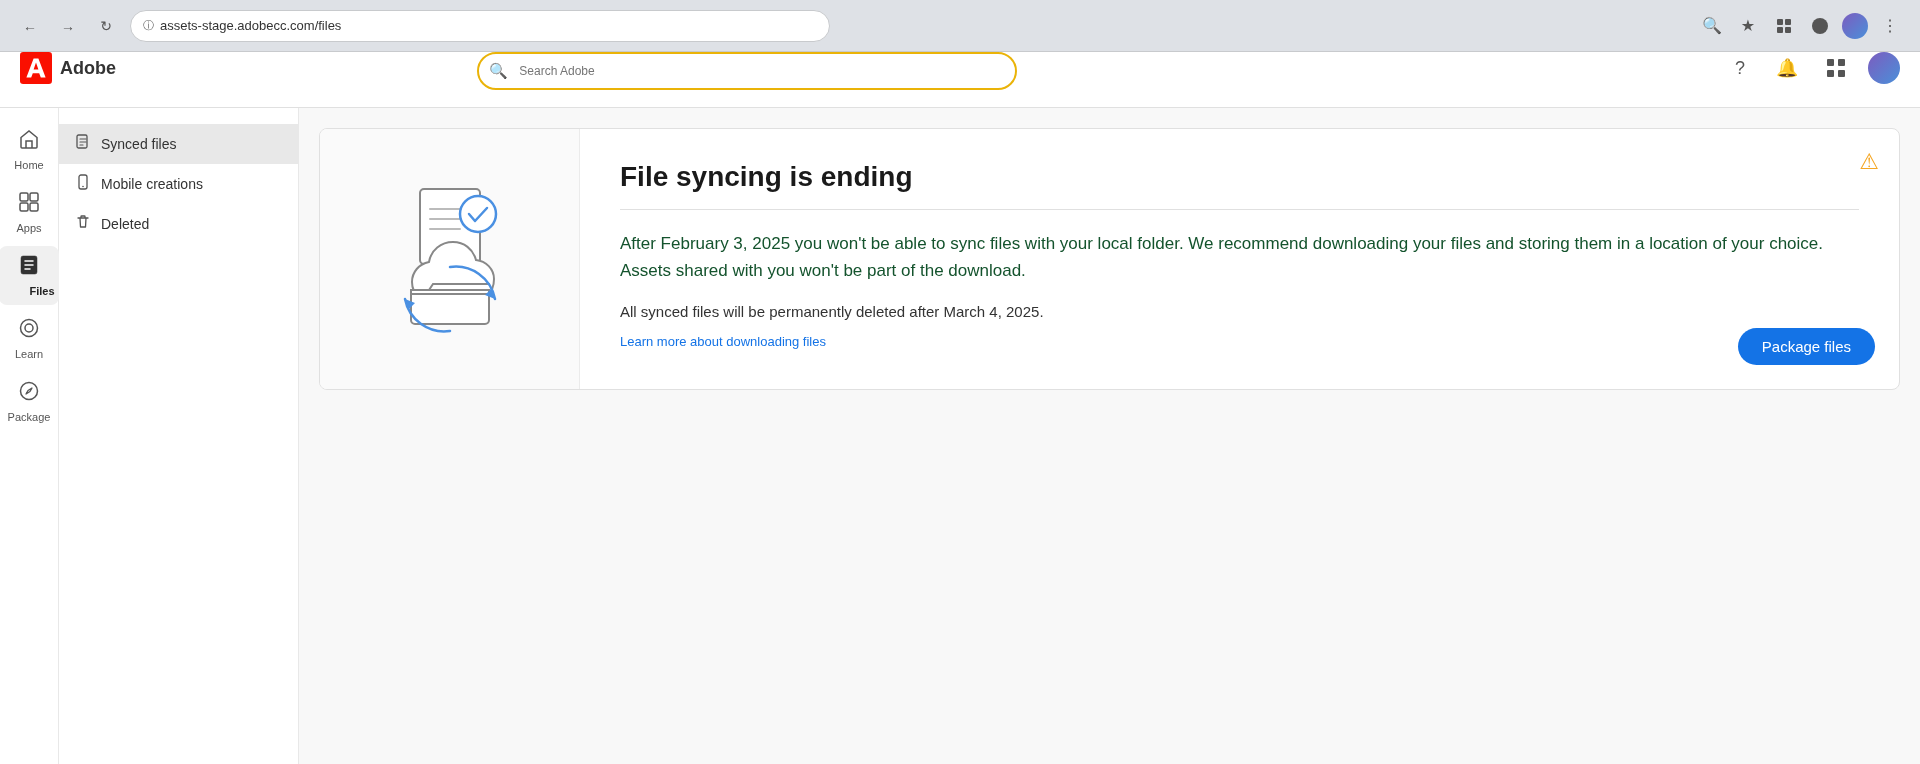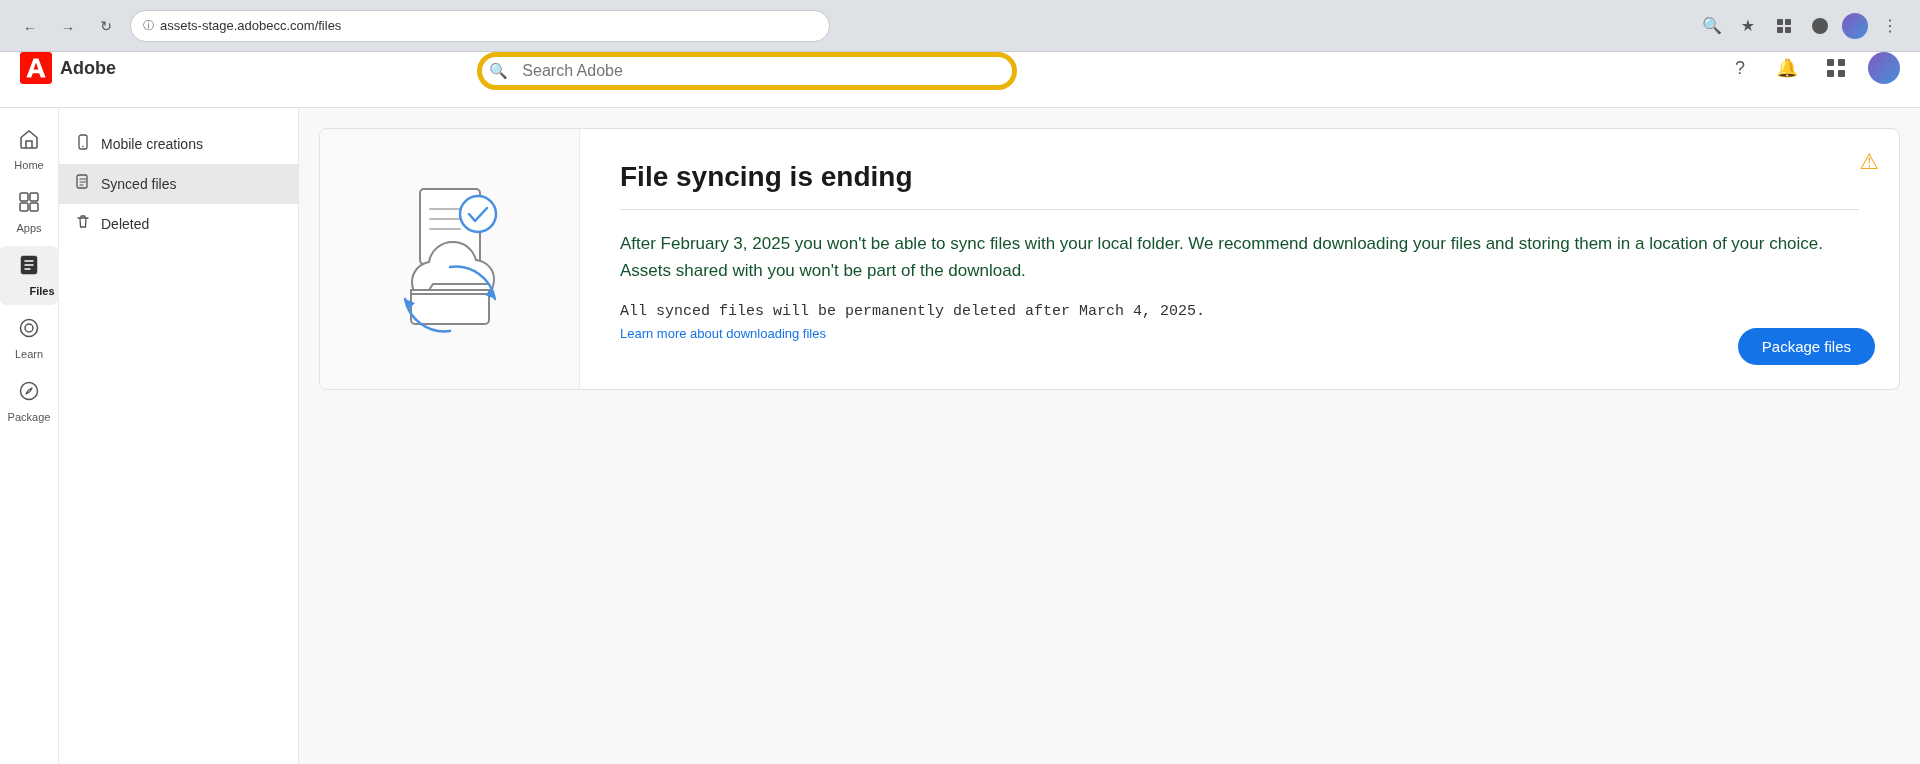--- a/index.html
+++ b/index.html
@@ -98,23 +98,23 @@
     .search-bar {
       flex: 1;
       max-width: 540px;
       margin: 0 auto;
       position: relative;
     }
     .search-input {
       width: 100%;
       height: 38px;
       border-radius: 20px;
-      border: 5px solid #eab308;
+      border: 2px solid #eab308;
       padding: 0 16px 0 40px;
-      font-size: 16px;
+      font-size: 12px;
       outline: none;
       background: white;
     }
     .search-icon-wrap {
       position: absolute;
       left: 12px;
       top: 50%;
       transform: translateY(-50%);
       color: #666;
       font-size: 15px;
@@ -245,21 +245,21 @@
     .notice-text {
       font-size: 17px;
       color: #14532d;
       line-height: 1.6;
       margin-bottom: 16px;
     }
     .notice-text-secondary {
       font-size: 15px;
       color: #333;
       line-height: 1.6;
-      font-family: Liberation Mono, monospace;
+      margin-bottom: 8px;
     }
     .notice-link {
       color: #1473e6;
       text-decoration: none;
       font-size: 13px;
     }
     .warning-icon {
       position: absolute;
       top: 20px;
       right: 20px;
@@ -394,37 +394,37 @@
           <svg width="22" height="22" viewBox="0 0 22 22" fill="none">
               <circle cx="11" cy="11" r="8.5" stroke="#555" stroke-width="1.5"></circle>
               <path d="M14 8l-4 2.5L8 14l4-2.5L14 8z" stroke="#555" stroke-width="1.3" stroke-linejoin="round"></path>
             </svg>
         </span>
         <span class="sidebar-label">Package</span>
       </div>
     </nav>
 
     <nav class="sub-sidebar">
+      <div class="sub-sidebar-item active">
+        <span class="sub-sidebar-icon">
+          <svg width="16" height="16" viewBox="0 0 16 16" fill="none">
+              <rect x="2" y="1" width="10" height="13" rx="1.5" stroke="#555" stroke-width="1.3"></rect>
+              <path d="M5 5h6M5 8h6M5 11h3" stroke="#555" stroke-width="1.2" stroke-linecap="round"></path>
+            </svg>
+        </span>
+        <span>Synced files</span>
+      </div>
       <div class="sub-sidebar-item">
         <span class="sub-sidebar-icon">
           <svg width="16" height="16" viewBox="0 0 16 16" fill="none">
               <rect x="4" y="1" width="8" height="14" rx="2" stroke="#555" stroke-width="1.3"></rect>
               <circle cx="8" cy="12.5" r="0.8" fill="#555"></circle>
             </svg>
         </span>
         <span>Mobile creations</span>
-      </div>
-      <div class="sub-sidebar-item active">
-        <span class="sub-sidebar-icon">
-          <svg width="16" height="16" viewBox="0 0 16 16" fill="none">
-              <rect x="2" y="1" width="10" height="13" rx="1.5" stroke="#555" stroke-width="1.3"></rect>
-              <path d="M5 5h6M5 8h6M5 11h3" stroke="#555" stroke-width="1.2" stroke-linecap="round"></path>
-            </svg>
-        </span>
-        <span>Synced files</span>
       </div>
       <div class="sub-sidebar-item">
         <span class="sub-sidebar-icon">
           <svg width="16" height="16" viewBox="0 0 16 16" fill="none">
               <path d="M3 4h10M6 4V2.5a.5.5 0 01.5-.5h3a.5.5 0 01.5.5V4M5 4l.5 9h5L11 4" stroke="#555" stroke-width="1.3" stroke-linecap="round" stroke-linejoin="round"></path>
             </svg>
         </span>
         <span>Deleted</span>
       </div>
     </nav>

